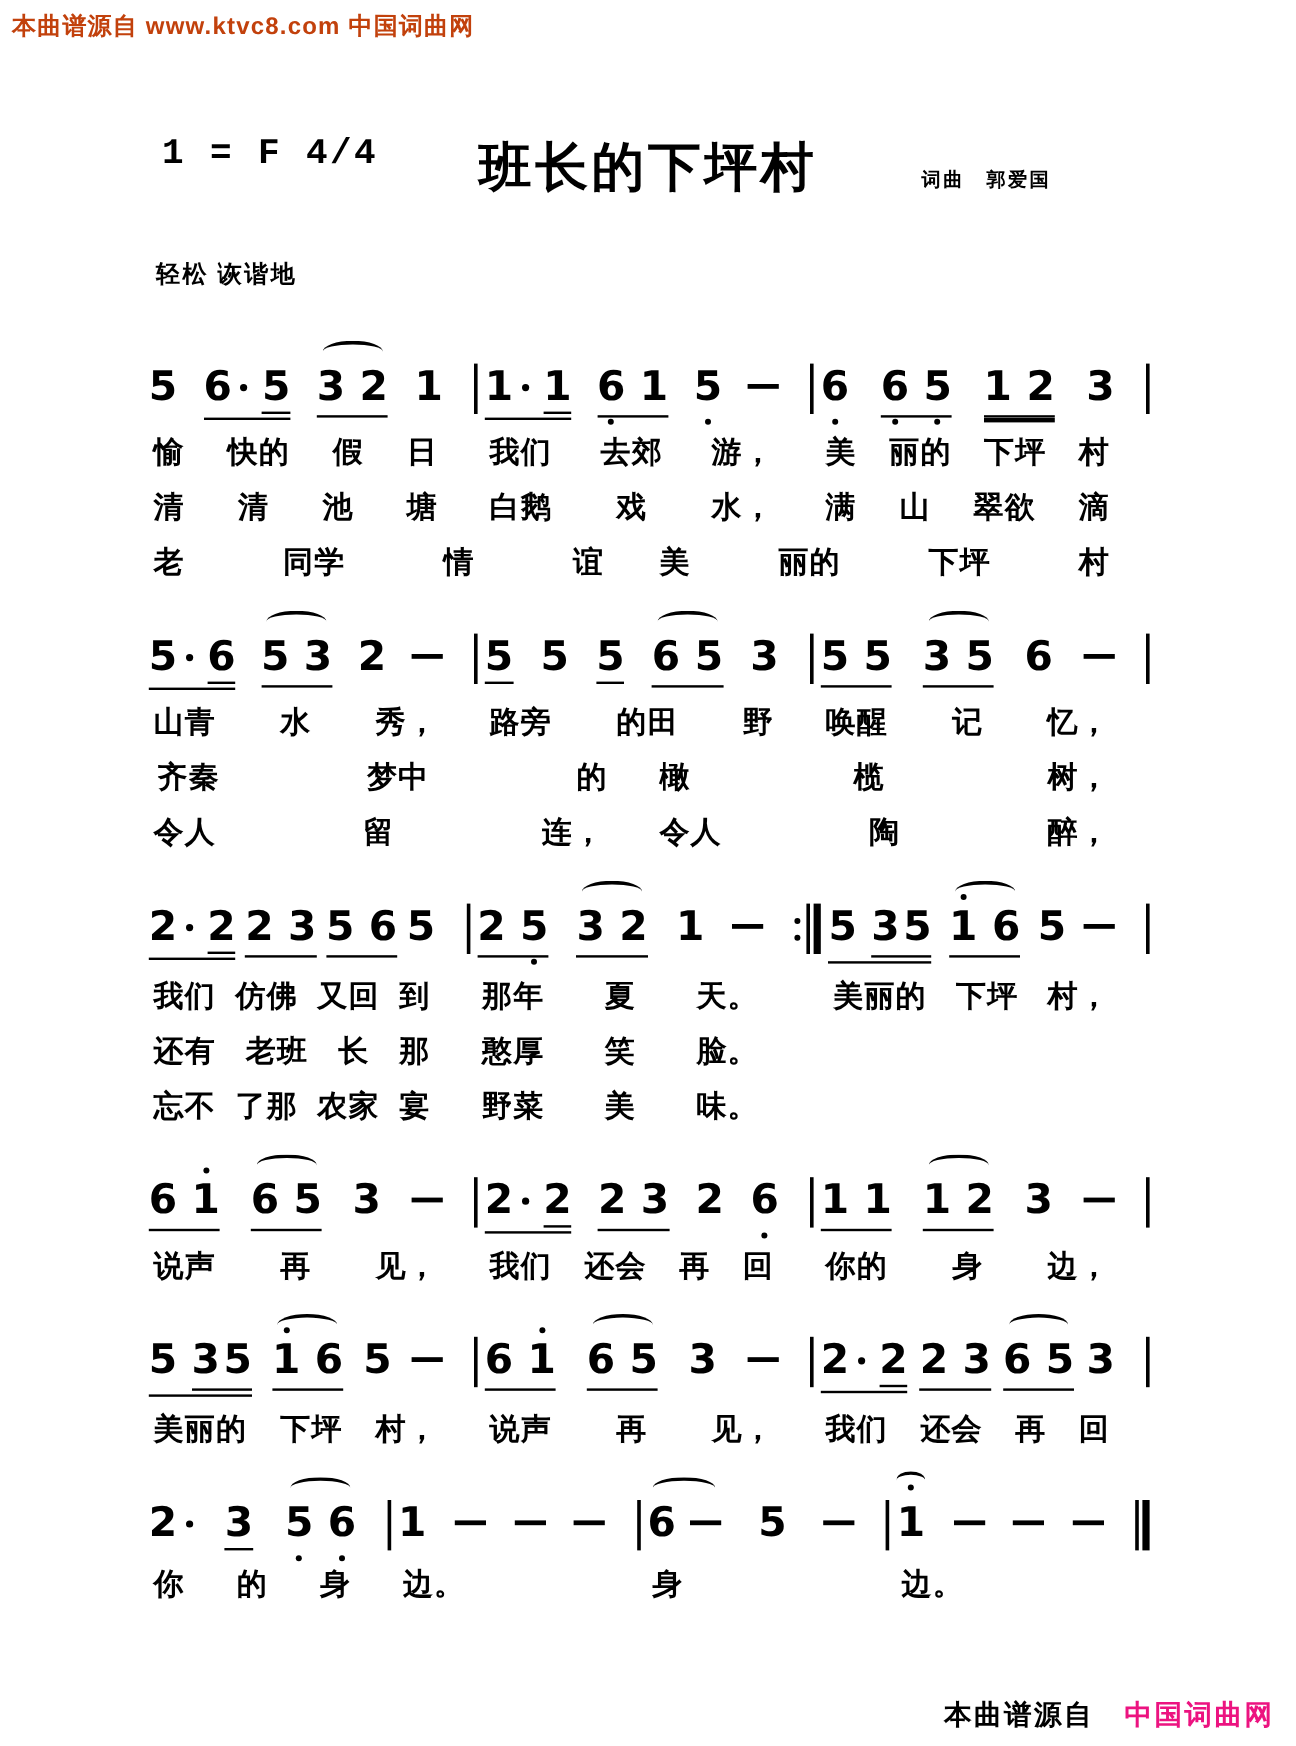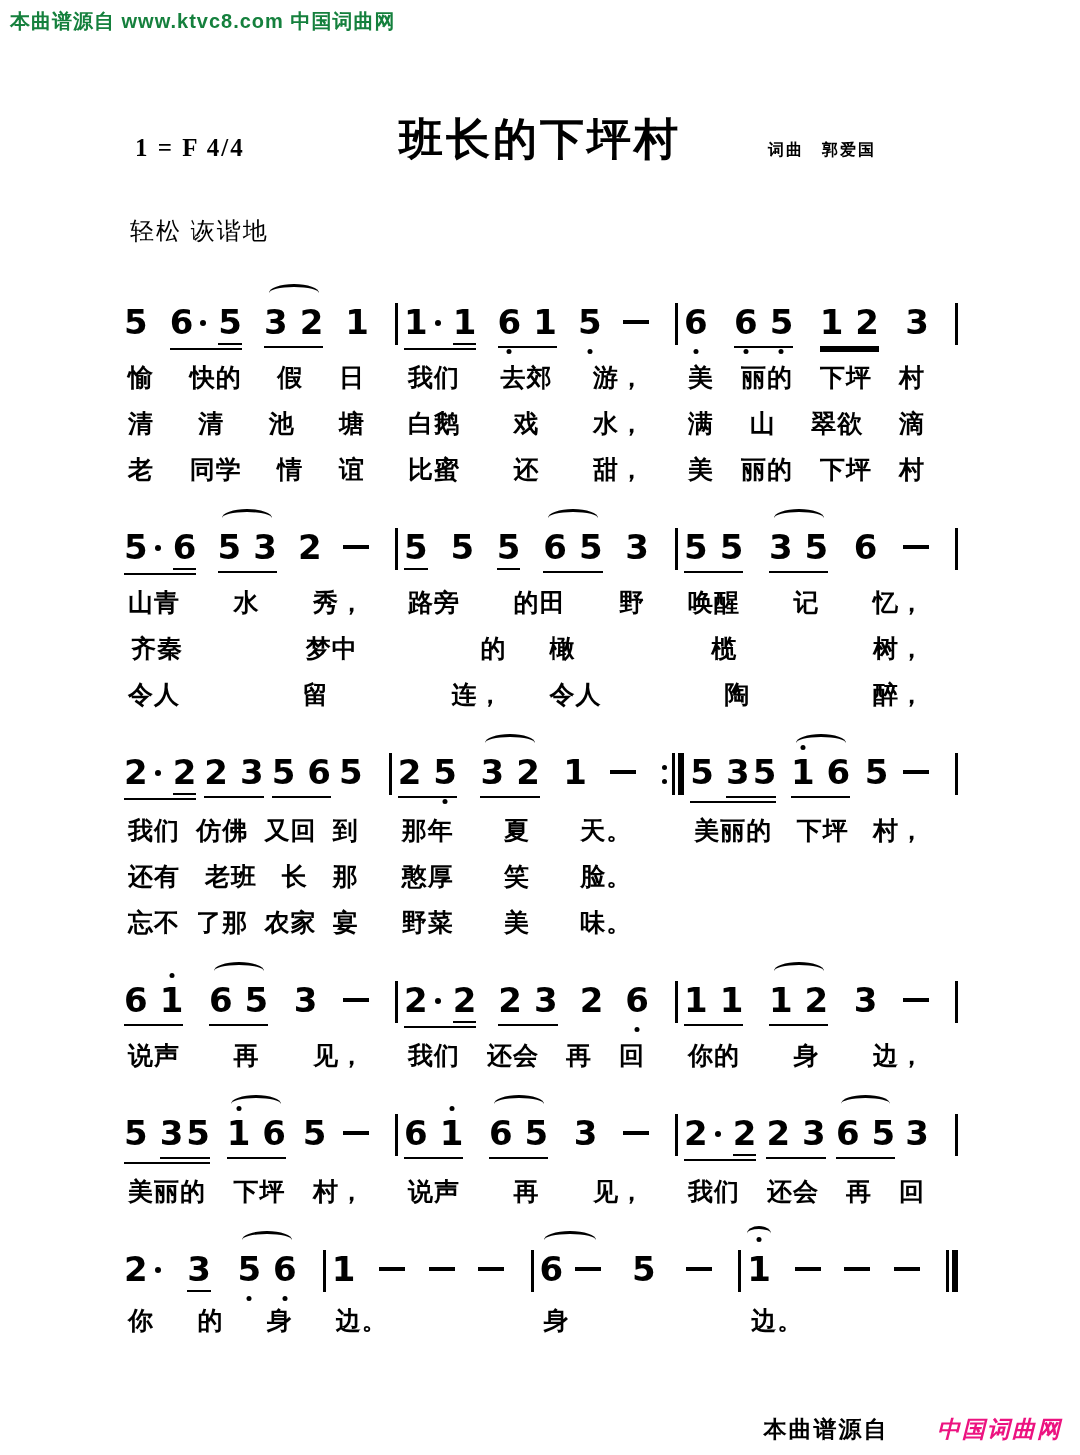--- a/index.html
+++ b/index.html
@@ -1,24 +1,24 @@
 <!DOCTYPE html>
 <html><head>
 <meta charset="utf-8">
 <style>
   html,body{margin:0;padding:0;background:#fff;}
   .page{position:relative;width:1080px;height:1455px;background:#fff;overflow:hidden;
         font-family:"Liberation Sans",sans-serif;color:#000;}
   .wm-top{position:absolute;top:8px;left:10px;font-size:20px;font-weight:bold;letter-spacing:1px;}
-  .key-sig{position:absolute;top:134px;left:135px;font-size:25px;font-weight:600;
-           font-family:Liberation Serif, serif;letter-spacing:2px;}
+  .key-sig{position:absolute;top:112px;left:135px;font-size:30px;font-weight:600;
+           font-family:Liberation Mono, monospace;letter-spacing:2px;}
   .title{position:absolute;top:110px;left:0;width:100%;text-align:center;font-size:44px;
          font-weight:bold;letter-spacing:3px;font-family:"Liberation Serif",serif;}
   .credit{position:absolute;top:140px;left:768px;font-size:16px;font-weight:600;letter-spacing:2px;}
-  .tempo{position:absolute;top:215px;left:130px;font-size:24px;font-weight:normal;letter-spacing:2px;text-align:right;}
+  .tempo{position:absolute;top:215px;left:130px;font-size:20px;font-weight:bold;letter-spacing:2px;text-align:right;}
   .score{position:absolute;top:285px;left:118px;width:840px;}
   .sysline{margin-bottom:22px;}
   .notesrow{display:flex;align-items:flex-start;padding-top:18px;}
   .measure{flex:1;display:flex;justify-content:space-between;align-items:flex-start;
            padding:0 26px 0 6px;}
   .note{position:relative;display:inline-flex;align-items:flex-start;padding-bottom:2px;}
   .digit{font-size:34px;line-height:38px;font-weight:600;font-family:"DejaVu Sans",sans-serif;}
   .note.u1{border-bottom:2px solid #000;}
   .adot{width:6px;height:6px;border-radius:50%;background:#000;margin:17px 0 0 7px;flex:none;}
   .hid{position:absolute;top:-8px;left:50%;transform:translateX(-50%);width:5px;height:5px;
@@ -41,27 +41,27 @@
   .rdots{display:flex;flex-direction:column;gap:9px;margin-right:2px;}
   .rdots i{width:5px;height:5px;border-radius:50%;background:#000;}
   .thin{width:3px;height:42px;background:#000;}
   .thick{width:6px;height:42px;background:#000;}
   .finalbar{display:flex;align-items:center;gap:3px;height:42px;flex:none;}
   .lyricsrow{display:flex;margin-top:9px;line-height:37px;}
   .lyrm{flex:1;display:flex;justify-content:space-between;padding:0 30px 0 10px;}
   .lyr{font-size:25px;font-weight:600;letter-spacing:1px;white-space:nowrap;}
   .bsp{flex:none;}
   .footer{position:absolute;bottom:10px;right:18px;font-size:23px;font-weight:bold;letter-spacing:2px;}
-  .footer .site{margin-left:40px;font-style:italic;}
+  .footer .site{margin-left:17px;}
 </style>
 </head>
 <body>
 
 <div class="page">
-  <div class="wm-top" style="color: #15803d;">本曲谱源自 www.ktvc8.com 中国词曲网</div>
+  <div class="wm-top" style="color: #c2410c;">本曲谱源自 www.ktvc8.com 中国词曲网</div>
 
   <div class="key-sig">1 = F 4/4</div>
   <div class="title">班长的下坪村</div>
   <div class="credit">词曲　郭爱国</div>
   <div class="tempo">轻松 诙谐地</div>
 
   <div class="score" id="score">
       <div class="sysline">
         <div class="notesrow">
           <div class="measure">
@@ -190,25 +190,20 @@
           <span class="bsp" style="width: 3px;"></span>
         </div>
         <div class="lyricsrow">
           <div class="lyrm">
             <span class="lyr">老</span>
             <span class="lyr">同学</span>
             <span class="lyr">情</span>
             <span class="lyr">谊</span>
           </div>
           <span class="bsp" style="width: 3px;"></span>
-          <div class="lyrm">
-            <span class="lyr">比蜜</span>
-            <span class="lyr">还</span>
-            <span class="lyr">甜，</span>
-          </div>
           <span class="bsp" style="width: 3px;"></span>
           <div class="lyrm">
             <span class="lyr">美</span>
             <span class="lyr">丽的</span>
             <span class="lyr">下坪</span>
             <span class="lyr">村</span>
           </div>
           <span class="bsp" style="width: 3px;"></span>
         </div>
       </div>

